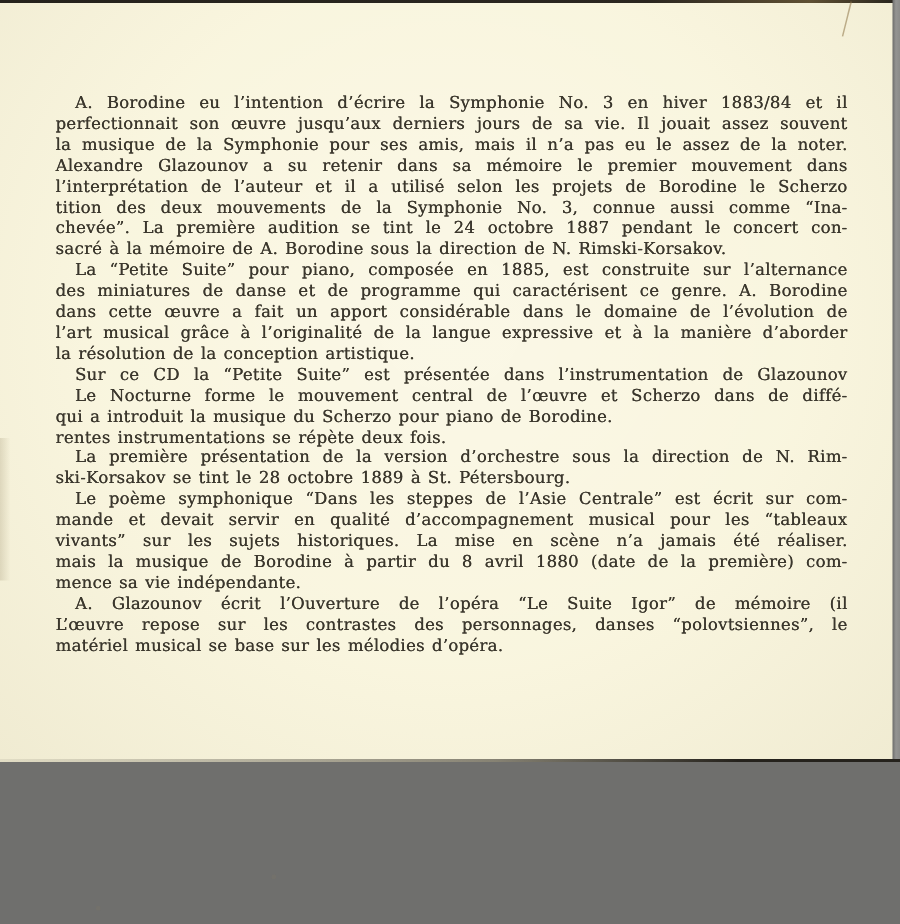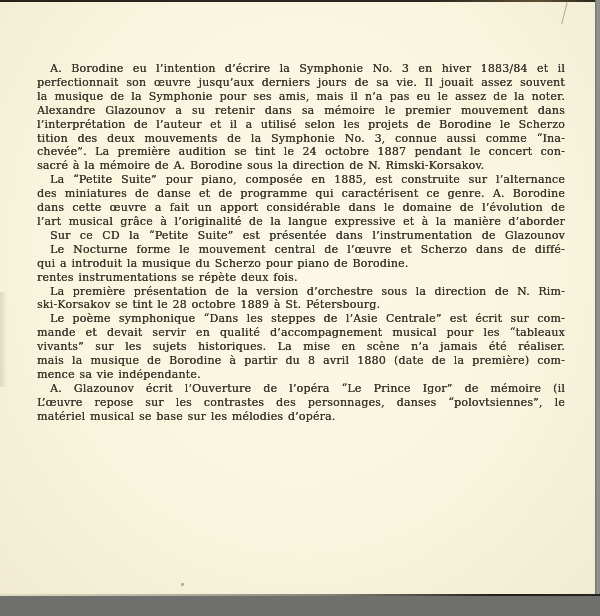--- a/index.html
+++ b/index.html
@@ -3,21 +3,21 @@
 <meta charset="utf-8">
 <style>
   html, body { margin: 0; padding: 0; }
   body {
     width: 600px; height: 616px; overflow: hidden;
     background: #6f6f6d;
     font-family: "DejaVu Serif", "Liberation Serif", serif;
   }
   .page {
     position: relative;
-    width: 600px; height: 596px;
+    width: 600px; height: 508px;
     box-sizing: border-box;
     background-color: var(--page-bg, #f9f5dd);
     background-image: radial-gradient(ellipse at 50% 42%,
       rgba(255,255,255,0.30) 0%, rgba(255,255,255,0.05) 55%, rgba(120,105,60,0.07) 100%);
     color: var(--text-color, #3b372d);
   }
   .text-block {
     position: absolute;
     left: 37px; top: 62px; width: 528px;
     font-size: 11px;
@@ -71,32 +71,33 @@
       <div class="line">la musique de la Symphonie pour ses amis, mais il n’a pas eu le assez de la noter.</div>
       <div class="line">Alexandre Glazounov a su retenir dans sa mémoire le premier mouvement dans</div>
       <div class="line">l’interprétation de l’auteur et il a utilisé selon les projets de Borodine le Scherzo</div>
       <div class="line">tition des deux mouvements de la Symphonie No. 3, connue aussi comme “Ina-</div>
       <div class="line">chevée”. La première audition se tint le 24 octobre 1887 pendant le concert con-</div>
       <div class="line last">sacré à la mémoire de A. Borodine sous la direction de N. Rimski-Korsakov.</div>
       <div class="line first">La “Petite Suite” pour piano, composée en 1885, est construite sur l’alternance</div>
       <div class="line">des miniatures de danse et de programme qui caractérisent ce genre. A. Borodine</div>
       <div class="line">dans cette œuvre a fait un apport considérable dans le domaine de l’évolution de</div>
       <div class="line">l’art musical grâce à l’originalité de la langue expressive et à la manière d’aborder</div>
+      <div class="line last">la résolution de la conception artistique.</div>
       <div class="line first">Sur ce CD la “Petite Suite” est présentée dans l’instrumentation de Glazounov</div>
       <div class="line first">Le Nocturne forme le mouvement central de l’œuvre et Scherzo dans de diffé-</div>
       <div class="line last">qui a introduit la musique du Scherzo pour piano de Borodine.</div>
       <div class="line last">rentes instrumentations se répète deux fois.</div>
       <div class="line first">La première présentation de la version d’orchestre sous la direction de N. Rim-</div>
       <div class="line last">ski-Korsakov se tint le 28 octobre 1889 à St. Pétersbourg.</div>
       <div class="line first">Le poème symphonique “Dans les steppes de l’Asie Centrale” est écrit sur com-</div>
       <div class="line">mande et devait servir en qualité d’accompagnement musical pour les “tableaux</div>
       <div class="line">vivants” sur les sujets historiques. La mise en scène n’a jamais été réaliser.</div>
       <div class="line">mais la musique de Borodine à partir du 8 avril 1880 (date de la première) com-</div>
       <div class="line last">mence sa vie indépendante.</div>
-      <div class="line first">A. Glazounov écrit l’Ouverture de l’opéra “Le Prince Igor” de mémoire (il</div>
+      <div class="line first">A. Glazounov écrit l’Ouverture de l’opéra “Le Suite Igor” de mémoire (il</div>
       <div class="line">L’œuvre repose sur les contrastes des personnages, danses “polovtsiennes”, le</div>
       <div class="line last">matériel musical se base sur les mélodies d’opéra.</div>
     </div>
 
   <div class="edge-top"></div>
   <div class="edge-right"></div>
   <div class="edge-bottom"></div>
   <div class="scratch"></div>
   <div class="crease"></div>
   <div class="speck s1"></div>

